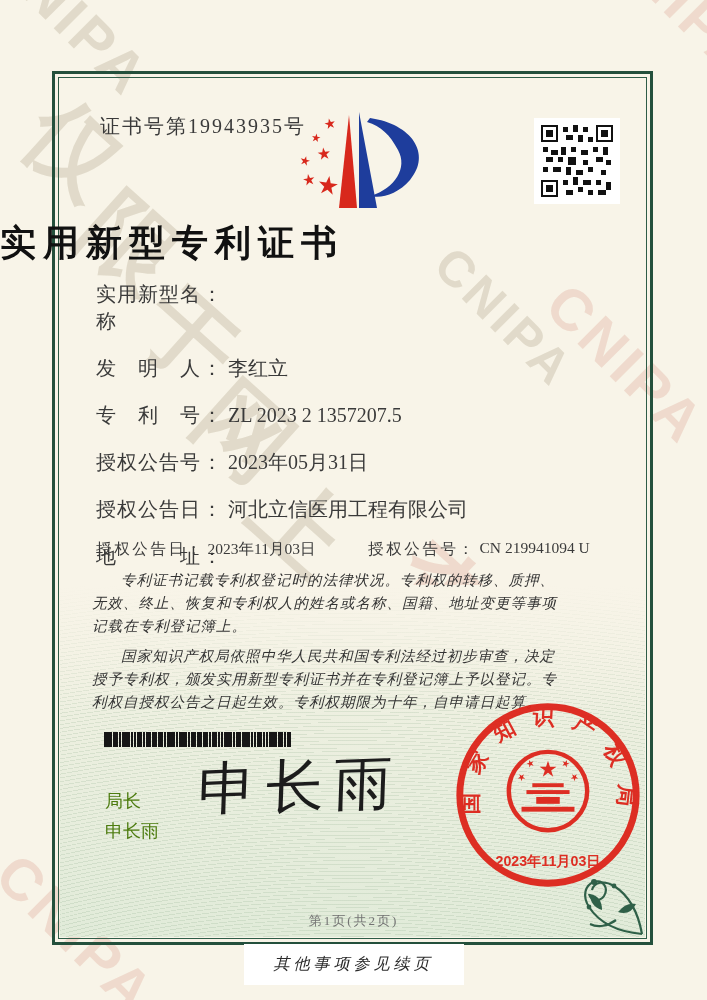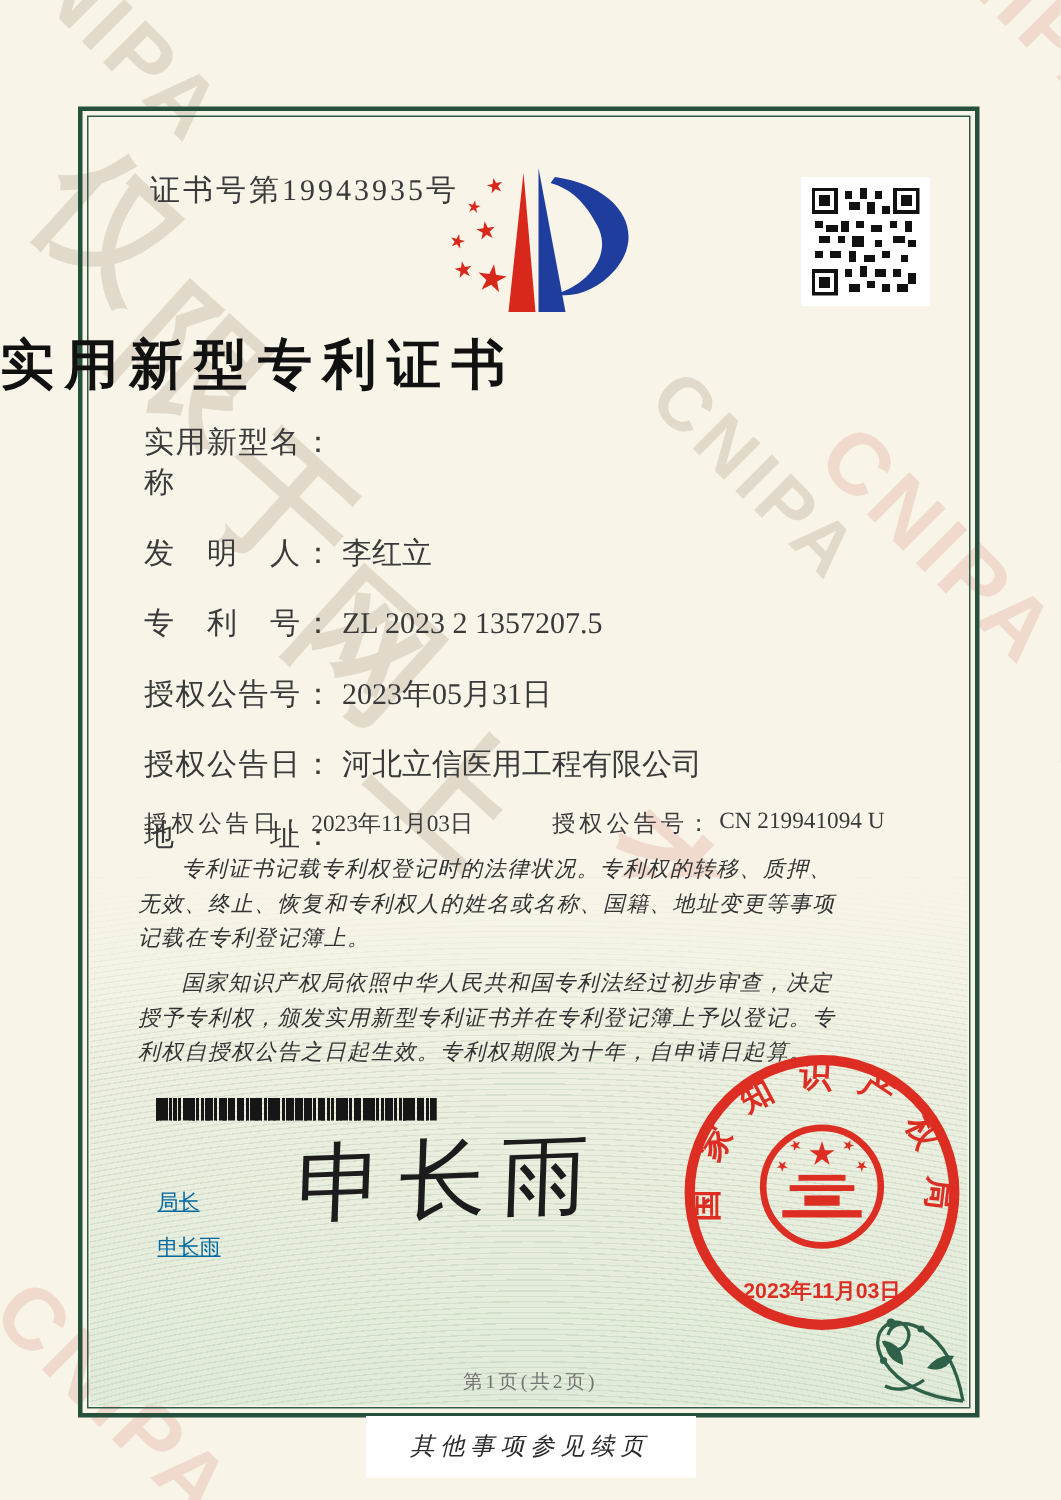--- a/index.html
+++ b/index.html
@@ -80,21 +80,21 @@
   
   .barcode {
     position:absolute; left:104px; top:732px; width:187px; height:15px; z-index:2;
     background:
       repeating-linear-gradient(90deg,#161616 0 2px,transparent 2px 3px),
       repeating-linear-gradient(90deg,#161616 0 1px,transparent 1px 5px),
       repeating-linear-gradient(90deg,#161616 0 3px,transparent 3px 11px);
   }
   .signer { position:absolute; left:105px; top:786px; z-index:2;
             font-family:"Liberation Sans","DejaVu Sans",sans-serif;
-            font-size:14px; color:#0369a1; line-height:30px;text-decoration:underline; }
+            font-size:18px; color:#4d7c0f; line-height:30px; }
   .signature {
     position:absolute; left:198px; top:748px; z-index:2;
     font-size:58px; color:#1c1c1c; letter-spacing:10px;
     transform:rotate(-2deg) skewX(-4deg);
   }
   .seal { position:absolute; left:450px; top:697px; width:196px; height:196px; z-index:3;
           opacity:0.93; }
   .page-num { position:absolute; left:0; top:912px; width:100%; text-align:center; z-index:2;
               font-size:13px; letter-spacing:2px; color:#737373; }
   .footer-note {

